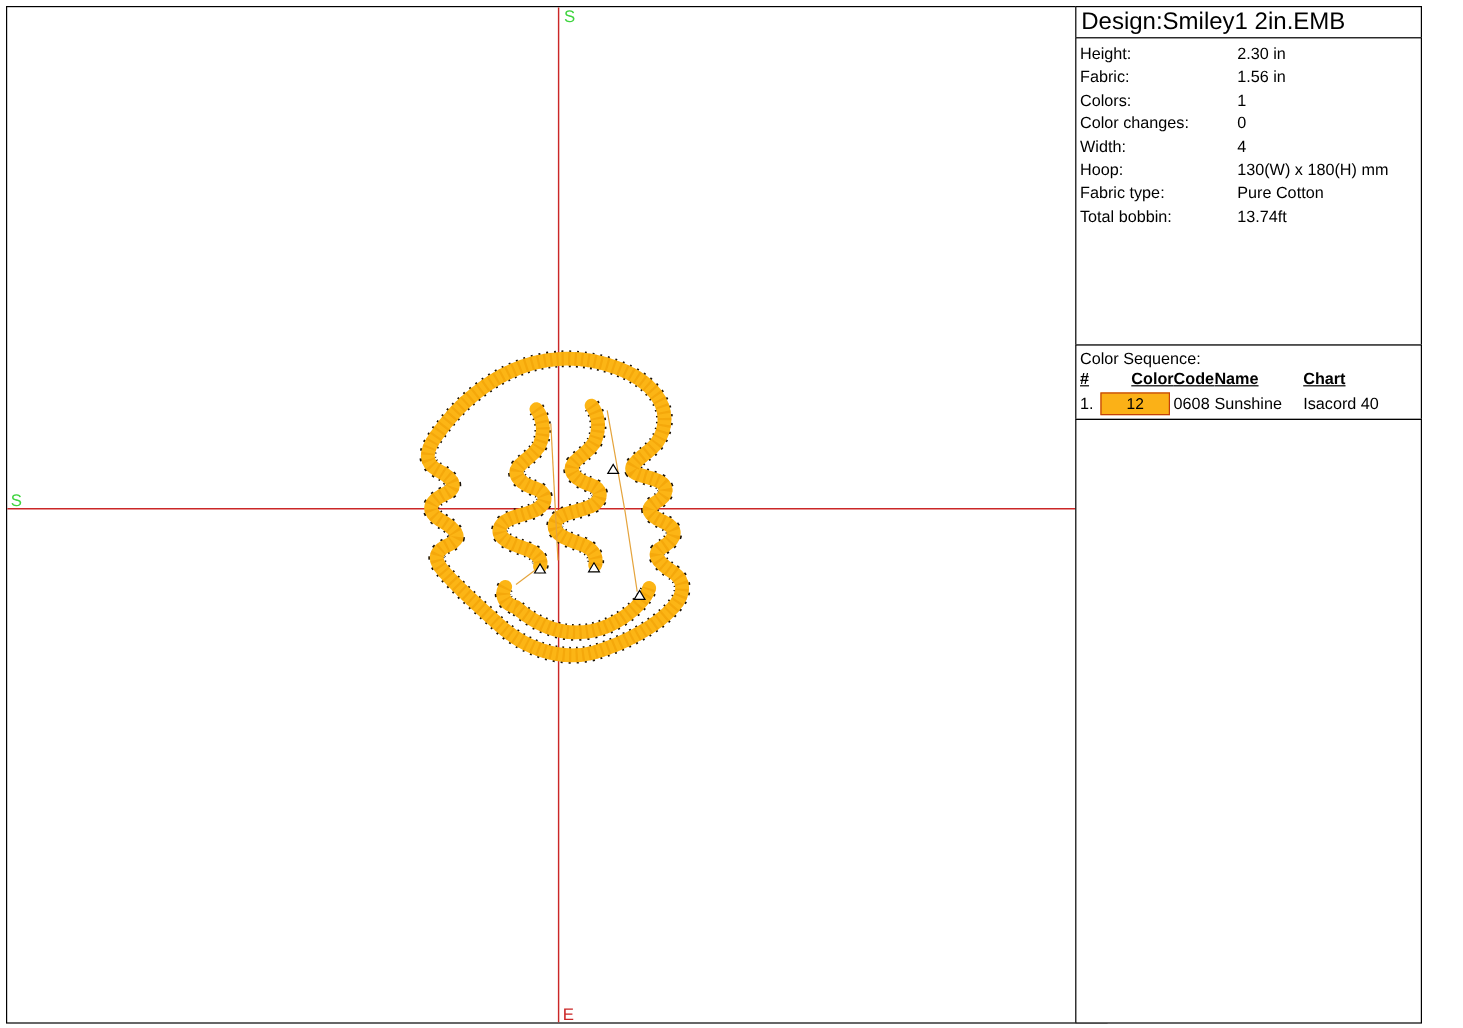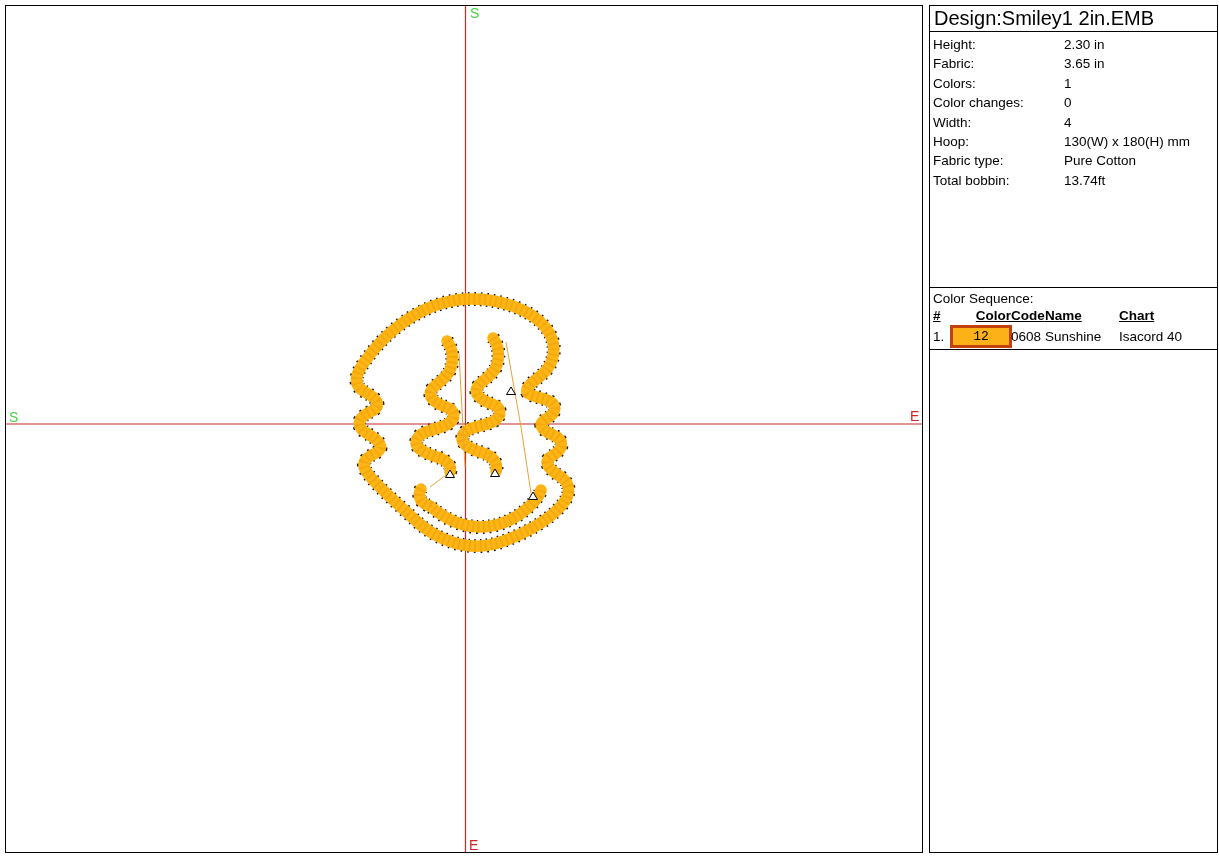--- a/index.html
+++ b/index.html
@@ -19,21 +19,21 @@
   .axis-label { font-family:"Liberation Sans", sans-serif; font-size:14px; }
 
   .st-dots { fill:none; stroke:#1c1307; stroke-width:14; stroke-dasharray:1.6 4.6; stroke-linejoin:round; }
   .st-base { fill:none; stroke:#FCB515; stroke-width:11.5; stroke-linecap:round; stroke-linejoin:round; }
   .st-tex  { fill:none; stroke:#EF9D04; stroke-width:11.5; stroke-dasharray:1.8 3.6; opacity:.55; stroke-linejoin:round; }
   .jump { stroke:#E5A43C; stroke-width:1; fill:none; }
   .tri  { fill:#ffffff; stroke:#000; stroke-width:1; }
 
   
   .panel {
-    position:absolute; left:929px; top:5px; width:289px; height:848px;
+    position:absolute; left:896px; top:5px; width:289px; height:848px;
     display:flex; flex-direction:column; font-size:13.5px;
   }
   .box { border:1px solid #000; background:#fff; box-sizing:border-box; }
   .title-box { height:27px; font-size:20px; line-height:25px; padding-left:4px; white-space:nowrap; }
   .details-box { margin-top:-1px; height:257px; padding:3px 0 0 3px; }
   .detail-row { display:flex; line-height:19.4px; }
   .detail-label { width:131px; flex:none; }
   .detail-value { flex:1; }
   .colorseq-box { margin-top:-1px; height:63px; padding:2px 0 0 3px; }
   .cs-heading { line-height:17px; }
@@ -41,21 +41,21 @@
   .cs-header span { text-decoration:underline; }
   .cs-row { display:flex; align-items:center; height:23px; }
   .c-num { width:17px; flex:none; }
   .c-color { width:61px; flex:none; }
   .cs-header .c-color { text-align:right; }
   .c-code { width:34px; flex:none; }
   .c-name { width:74px; flex:none; }
   .c-chart { flex:1; }
   .swatch {
     display:inline-block; width:56px; height:17px; background:#FBB117;
-    border:3px solid #c2410c; text-align:center; line-height:17px; font-size:13px;font-family:Liberation Mono, monospace;
+    border:1px solid #c2410c; text-align:center; line-height:17px; font-size:13px;
   }
   .empty-box { margin-top:-1px; flex:1; }
 </style>
 </head>
 <body>
 
 <div class="canvas">
   <svg class="scene" viewBox="6 6 916 846">
     <defs>
       <path id="p-outer" d="M 468,299
@@ -130,21 +130,21 @@
 
   <div class="box title-box">Design:Smiley1 2in.EMB</div>
 
   <div class="box details-box">
     <div class="detail-row">
       <span class="detail-label">Height:</span>
       <span class="detail-value">2.30 in</span>
     </div>
     <div class="detail-row">
       <span class="detail-label">Fabric:</span>
-      <span class="detail-value">3.65 in</span>
+      <span class="detail-value">1.56 in</span>
     </div>
     <div class="detail-row">
       <span class="detail-label">Colors:</span>
       <span class="detail-value">1</span>
     </div>
     <div class="detail-row">
       <span class="detail-label">Color changes:</span>
       <span class="detail-value">0</span>
     </div>
     <div class="detail-row">

